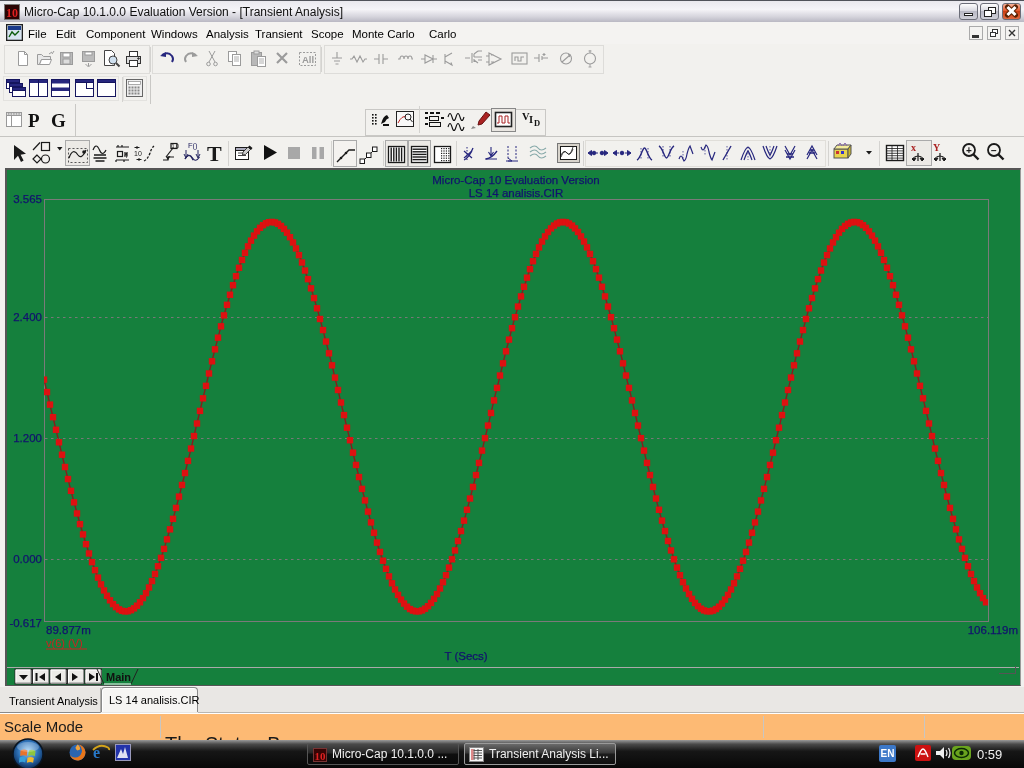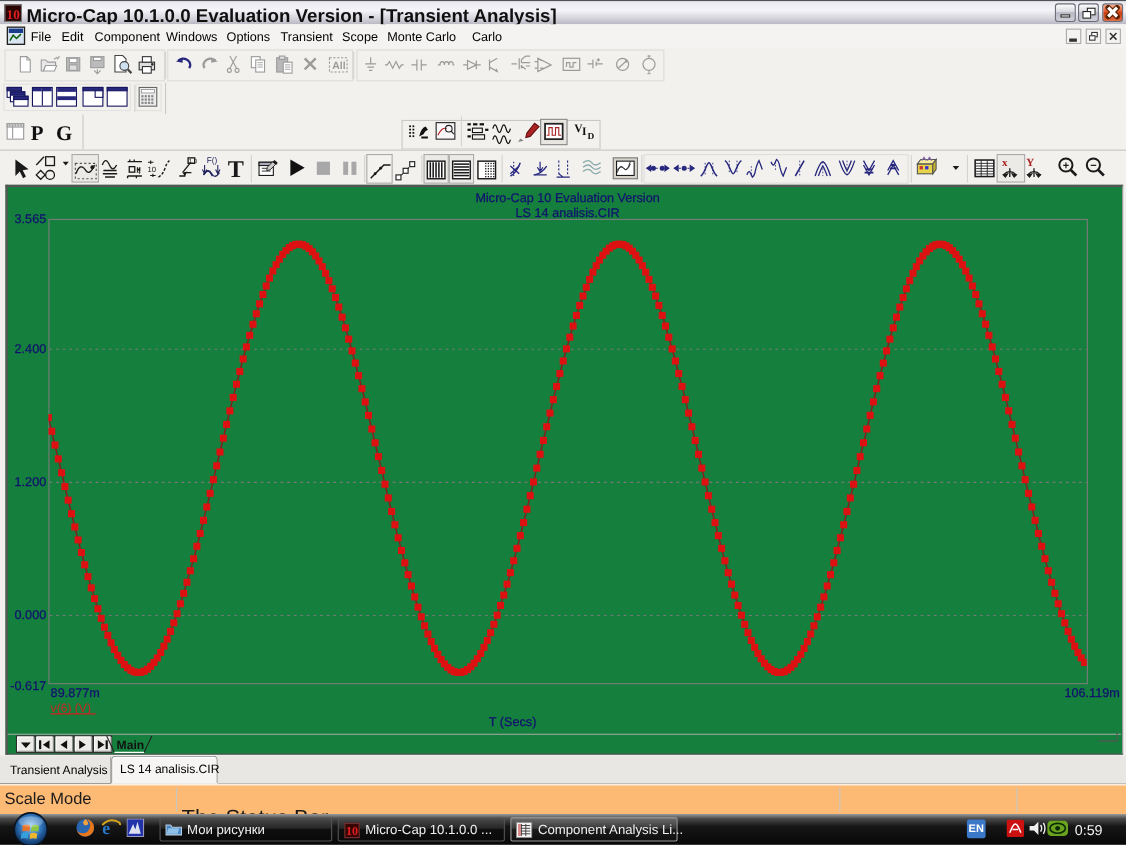--- a/index.html
+++ b/index.html
@@ -1,17 +1,17 @@
 <!DOCTYPE html>
 <html><head><meta charset="utf-8"><style>
 *{margin:0;padding:0;box-sizing:border-box}
 html,body{width:1024px;height:768px;overflow:hidden;font-family:"Liberation Sans",sans-serif;background:#f2f1ef}
 .abs{position:absolute}
 #titlebar{position:absolute;left:0;top:0;width:1024px;height:22px;background:linear-gradient(#e9e8ee 0%,#f5f4f8 40%,#d5d4dc 75%,#b9b8c3 100%);border-top:1px solid #50525a}
-#titlebar .ttxt{position:absolute;left:24px;top:4px;font-size:17px;font-weight:bold;color:#101010}
+#titlebar .ttxt{position:absolute;left:24px;top:4px;font-size:12px;font-weight:normal;color:#101010}
 .capbtn{position:absolute;top:2px;width:19px;height:17px;border-radius:3px;border:1px solid #6b6d78;background:linear-gradient(#fdfdfe,#d8d8e0 45%,#b9b9c5 50%,#cfcfd8)}
 #closebtn{background:linear-gradient(#f6b29a,#e2572b 45%,#c93d12 50%,#e0693f)}
 #menubar{position:absolute;left:0;top:22px;width:1024px;height:22px;background:#f4f3f1}
 .menuitem{position:absolute;top:6px;font-size:11.5px;color:#000}
 .tb{position:absolute;left:0;width:1024px;background:#f2f1ee}
 #client{position:absolute;left:5px;top:168px;width:1016px;height:518px;background:#15803d;border-left:2px solid #555;border-top:2px solid #555;border-right:1px solid #9a9a9a;border-bottom:1px solid #555}
 #tabsrow{position:absolute;left:0;top:687px;width:1024px;height:26px;background:#e9e7e4}
 #statusbar{position:absolute;left:0;top:713px;width:1024px;height:27px;background:#fdba74;border-top:1px solid #fff}
 #taskbar{position:absolute;left:0;top:740px;width:1024px;height:28px;background:linear-gradient(#9a9a9a 0%,#4a4a4a 15%,#161616 40%,#080808 100%)}
 .taskbtn{position:absolute;top:3px;height:22px;border:1px solid #5a5a5a;border-radius:2px;font-size:12px}
@@ -39,21 +39,21 @@
 <div id="menubar">
  <svg class="icon" style="left:6px;top:2px" width="17" height="17" viewBox="0 0 17 17">
       <rect x="0.5" y="0.5" width="16" height="16" fill="#d8e4f0" stroke="#202020" stroke-width="1.6"></rect>
       <rect x="2" y="2" width="13" height="4" fill="#1a3a8a"></rect>
       <path d="M3 13 L6 8 L9 11 L13 7" stroke="#0a5a0a" stroke-width="1.4" fill="none"></path>
     </svg>
  <span class="menuitem" style="left:28px">File</span>
  <span class="menuitem" style="left:56px">Edit</span>
  <span class="menuitem" style="left:86px">Component</span>
  <span class="menuitem" style="left:151px">Windows</span>
- <span class="menuitem" style="left:206px">Options</span>
+ <span class="menuitem" style="left:206px">Analysis</span>
  <span class="menuitem" style="left:255px">Transient</span>
  <span class="menuitem" style="left:311px">Scope</span>
  <span class="menuitem" style="left:352px">Monte Carlo</span>
  <span class="menuitem" style="left:429px">Carlo</span>
  <div class="abs" style="left:969px;top:4px;width:14px;height:14px;border:1px solid #aaa">
       <div class="abs" style="left:2px;top:8px;width:7px;height:2.5px;background:#333"></div>
     </div>
  <div class="abs" style="left:987px;top:4px;width:14px;height:14px;border:1px solid #aaa">
    <div class="abs" style="left:4px;top:2px;width:6px;height:5px;background:#fff;border:1px solid #333"></div>
    <div class="abs" style="left:2px;top:5px;width:6px;height:5px;background:#fff;border:1px solid #333"></div>
@@ -883,47 +883,40 @@
       <path d="M8.5 0.5 q3 2 2.5 5 l-2.5 1 q-2 -1 -2 -3 z" fill="#f4a33a"></path>
     </svg>
     <svg class="icon" style="left:91px;top:3px" width="19" height="19" viewBox="0 0 19 19">
       <text x="2" y="15" font-size="16" font-weight="bold" fill="#2878c8" font-family="Liberation Serif,serif">e</text>
       <path d="M2 7 q7 -7 15 -2.5 q1.5 1 1 2.5" fill="none" stroke="#d4a41a" stroke-width="1.8"></path>
     </svg>
     <svg class="icon" style="left:115px;top:4px" width="18" height="17" viewBox="0 0 18 17">
       <rect x="0.5" y="0.5" width="15" height="16" fill="#2233aa" stroke="#99b"></rect>
       <path d="M2 14 l4 -9 2 5 2 -7 3 11 z" fill="#fff" opacity="0.85"></path>
     </svg>
-    <div class="taskbtn" style="left:145px;width:157px;background:linear-gradient(#4a4a4a,#262626 45%,#0f0f0f 50%,#0a0a0a);border-color:#555">
-      <svg style="position:absolute;left:4px;top:3px" width="16" height="14" viewBox="0 0 16 14">
-        <path d="M1 12 V3 h4 l1.5 2 H15 v7 z" fill="#4888c8" stroke="#bcd"></path>
-        <path d="M3 6 h10 l-1.5 5 h-10 z" fill="#8ec0e8"></path>
-      </svg>
-      <span style="position:absolute;left:24px;top:3px;white-space:nowrap;color:#f0f0f0">Мои рисунки</span>
-    </div>
     <div class="taskbtn" style="left:307px;width:152px;background:linear-gradient(#4a4a4a,#262626 45%,#0f0f0f 50%,#0a0a0a);border-color:#555">
       <div style="position:absolute;left:5px;top:4px;width:14px;height:14px;background:#380404;border:1px solid #733">
         <span style="position:absolute;left:0.5px;top:0.5px;font-size:11px;font-weight:bold;color:#e02020;font-family:'Liberation Serif',serif">10</span>
       </div>
       <span style="position:absolute;left:24px;top:3px;white-space:nowrap;color:#f0f0f0">Micro-Cap 10.1.0.0 ...</span>
     </div>
     <div class="taskbtn" style="left:464px;width:152px;background:linear-gradient(#6a6a6a,#383838 45%,#1c1c1c 50%,#101010);border-color:#9a9a9a">
       <svg style="position:absolute;left:4px;top:3px" width="15" height="15" viewBox="0 0 15 15">
         <rect x="0.5" y="0.5" width="14" height="14" fill="#f6f6f6" stroke="#888"></rect>
         <g stroke="#444" stroke-width="0.9">
           <line x1="2" y1="3.5" x2="13" y2="3.5"></line>
           <line x1="2" y1="6" x2="13" y2="6"></line>
           <line x1="2" y1="8.5" x2="13" y2="8.5"></line>
           <line x1="2" y1="11" x2="13" y2="11"></line>
           <line x1="5" y1="2" x2="5" y2="13"></line>
           <line x1="9" y1="2" x2="9" y2="13"></line>
         </g>
         <rect x="2" y="2" width="2.5" height="11" fill="#d88"></rect>
       </svg>
-      <span style="position:absolute;left:24px;top:3px;white-space:nowrap;color:#f0f0f0">Component Analysis Li...</span>
+      <span style="position:absolute;left:24px;top:3px;white-space:nowrap;color:#f0f0f0">Transient Analysis Li...</span>
     </div>
     <div class="abs" style="left:879px;top:5px;width:17px;height:17px;background:#3c78c8;border-radius:2px;color:#fff;font-size:10px;font-weight:bold;text-align:center;line-height:17px">EN</div>
     <svg class="icon" style="left:915px;top:5px" width="16" height="16" viewBox="0 0 16 16">
       <rect x="0" y="0" width="16" height="16" rx="2" fill="#c11"></rect>
       <path d="M3 12 q3 -8 5 -8 q2 0 5 8 M5.5 9 h5" stroke="#fff" stroke-width="1.4" fill="none"></path>
     </svg>
     <svg class="icon" style="left:935px;top:5px" width="17" height="16" viewBox="0 0 17 16">
       <path d="M1 6 h4 l4 -4 v12 l-4 -4 h-4 z" fill="#eee"></path>
       <path d="M11 5 q2 3 0 6 M13.5 3 q3 5 0 10" stroke="#eee" stroke-width="1.3" fill="none"></path>
     </svg>

